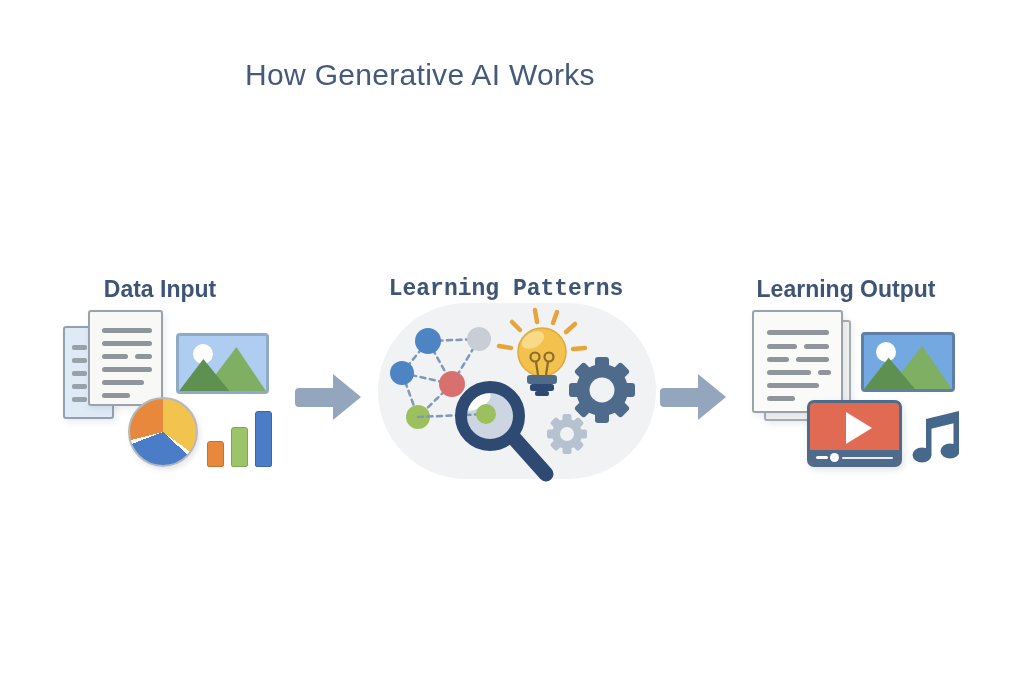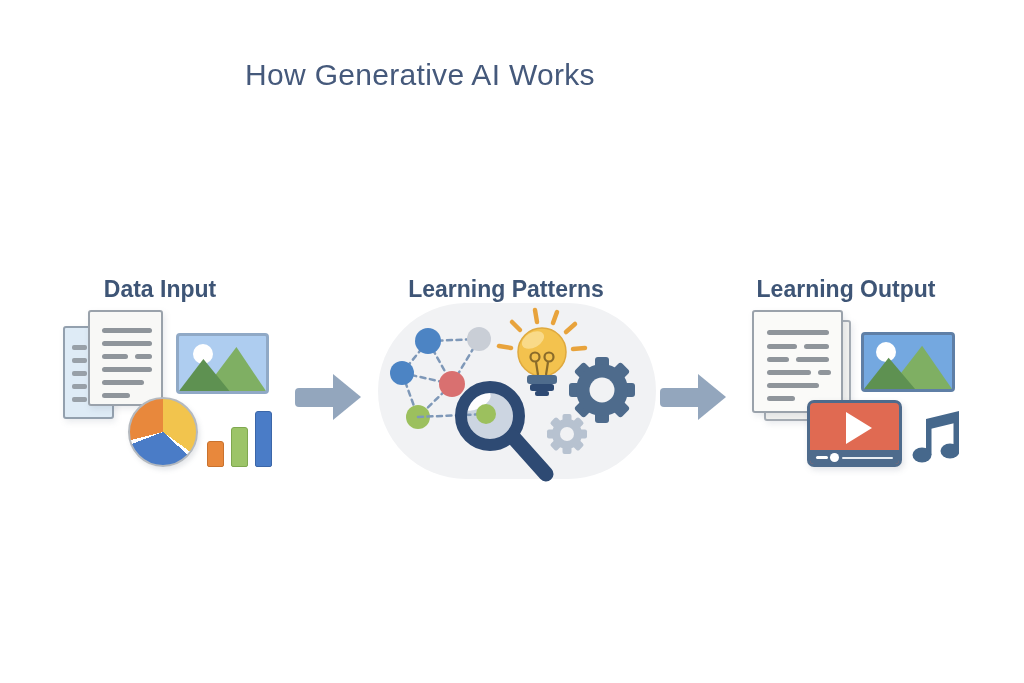--- a/index.html
+++ b/index.html
@@ -12,21 +12,21 @@
   .title {
     position:absolute; top:58px; left:0; width:840px; text-align:center;
     font-size:30px; font-weight:normal; color:var(--heading-text,#45597B);
     letter-spacing:.3px;
   }
   .sec-label {
     position:absolute; top:252px; text-align:center;
     font-size:23px; font-weight:bold; color:var(--label-text,#3E5576);margin-top:24px;
   }
   .lbl-input   { left:60px;  width:200px; }
-  .lbl-learn   { left:376px; width:260px; }
+  .lbl-learn   { left:376px; width:260px;font-family:Liberation Mono, monospace; }
   .lbl-output  { left:726px; width:240px; }
 
   .abs { position:absolute; }
 
   
   .doc { border-radius:3px; box-shadow:2px 3px 6px rgba(110,120,140,.15); }
   .doc-back-l { left:63px; top:326px; width:51px; height:93px;
     background:var(--doc-back-blue,#DEEBF6); border:2px solid #93A0AE; }
   .binder-dash { position:absolute; width:15px; height:4.5px; left:72px;
     background:#98A0A8; border-radius:2px; }

